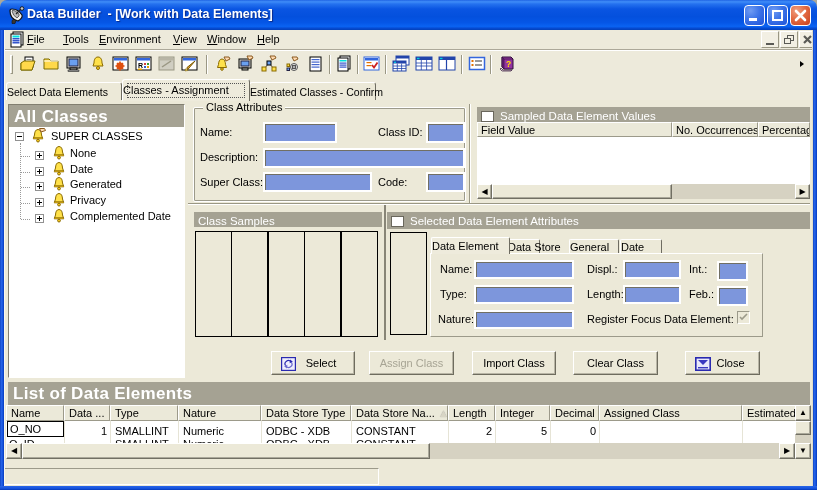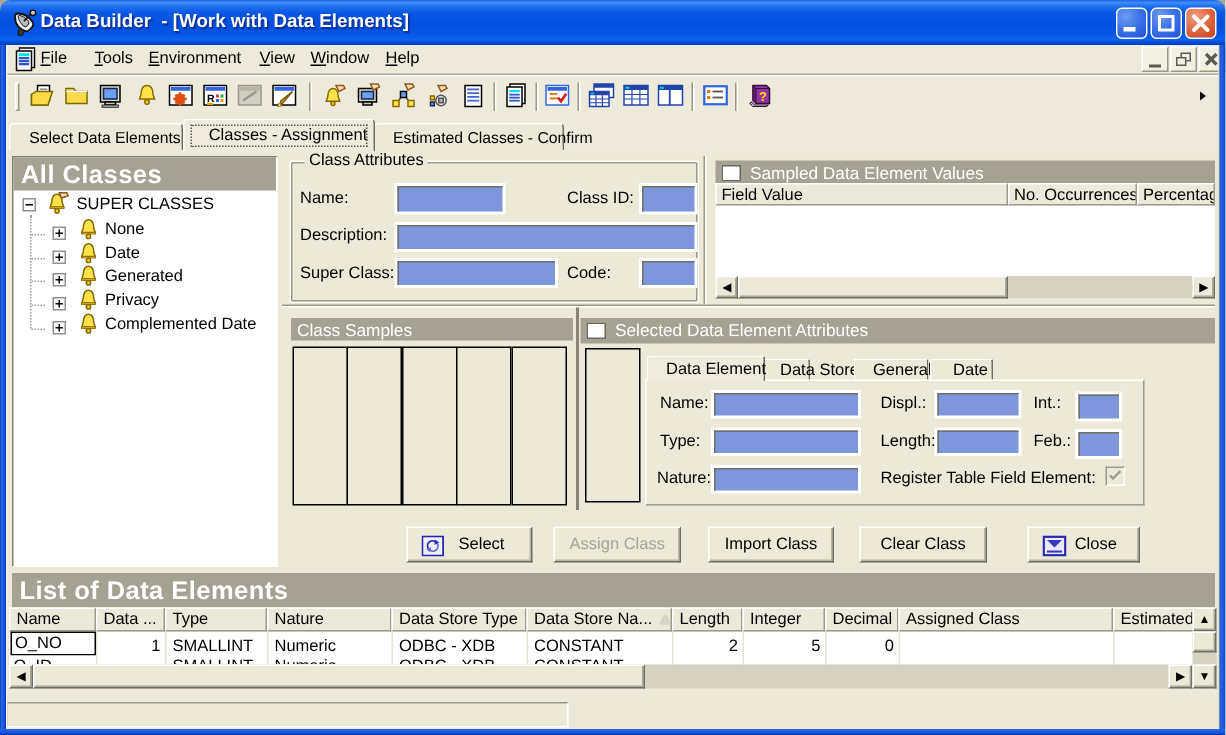--- a/index.html
+++ b/index.html
@@ -22,22 +22,22 @@
 .menuitem { position:absolute; top:3px; color:#000; font-size:11px; }
 .menuitem u { text-decoration:underline; }
 #menusep { left:4px; top:49px; width:809px; height:2px; border-top:1px solid #ACA899; border-bottom:1px solid #fff; }
 
 #toolbar { left:4px; top:51px; width:809px; height:27px; background:#EDEADB; }
 .tbgrip { position:absolute; left:6px; top:4px; width:3px; height:19px; border-left:1px solid #fff; border-top:1px solid #fff; border-right:1px solid #9a9784; border-bottom:1px solid #9a9784; }
 .tico { position:absolute; top:4px; width:18px; height:18px; }
 .tsep { position:absolute; top:4px; width:2px; height:19px; border-left:1px solid #9a9784; border-right:1px solid #fff; }
 
 #tabbar { left:4px; top:78px; width:809px; height:22px; background:#EDEADB; }
-.tab { position:absolute; background:#ECE9D8; white-space:nowrap; border:1px solid #888; border-bottom:none; border-radius:3px 3px 0 0; font-size:11px; text-align:center; color:#000;
-  border-left-color:#fff; border-top-color:#fff; border-right-color:#6e6c61;padding-left:12px; }
+.tab { position:absolute; background:#ECE9D8; white-space:nowrap; border:1px solid #888; border-bottom:none; border-radius:3px 3px 0 0; font-size:11px; color:#000;
+  border-left-color:#fff; border-top-color:#fff; border-right-color:#6e6c61; }
 .tab.inactive { height:18px; padding-top:3px; }
 .tab.active { height:22px; padding-top:4px; background:#EEEBDC; z-index:2; }
 .tab.active .foc { position:absolute; inset:3px 4px 3px 4px; border:1px dotted #555; }
 #pageline { left:4px; top:100px; width:809px; height:1px; background:#fff; }
 
 #client { left:4px; top:100px; width:809px; height:282px; background:#ECE9D8; }
 
 
 .phead { position:absolute; background:#A5A293; color:#fff; overflow:hidden; white-space:nowrap; }
 .phead.big { font-weight:bold; font-size:17px; padding:2px 0 0 5px; letter-spacing:0.3px; }
@@ -366,21 +366,21 @@
     <div class="fill"></div>
   </div>
 <div class="lbl" style="left:689px;top:288px">Feb.:</div>
 <div class="edit" style="left:717px;top:286px;width:31px;height:20px">
     <div class="fill"></div>
   </div>
 <div class="lbl" style="left:438px;top:313px">Nature:</div>
 <div class="edit" style="left:474px;top:310px;width:100px;height:19px">
     <div class="fill"></div>
   </div>
-<div class="lbl" style="left:587px;top:313px">Register Table Field Element:</div>
+<div class="lbl" style="left:587px;top:313px">Register Focus Data Element:</div>
 <div class="abs" style="left:737px;top:311px;width:13px;height:13px;background:#ECE9D8;border:1px solid #9c9a8a;border-right-color:#fff;border-bottom-color:#fff">
   <svg width="11" height="11" viewBox="0 0 11 11">
       <path d="M2 5 L4 7 L9 2" stroke="#9c9a8a" stroke-width="1.6" fill="none"></path>
     </svg>
 </div>
 
 
 <div class="btn" style="left:271px;width:84px"><svg style="position:absolute;left:9px;top:5px" width="15" height="14" viewBox="0 0 15 14">
       <rect x="0.6" y="0.6" width="13.8" height="12.8" fill="#eeeefc" stroke="#2a2ab0" stroke-width="1.2"></rect>
       <path d="M4.6 8.6 a3 3 0 0 1 5.3-3.6" stroke="#2a2ab0" stroke-width="1.2" fill="none"></path>

